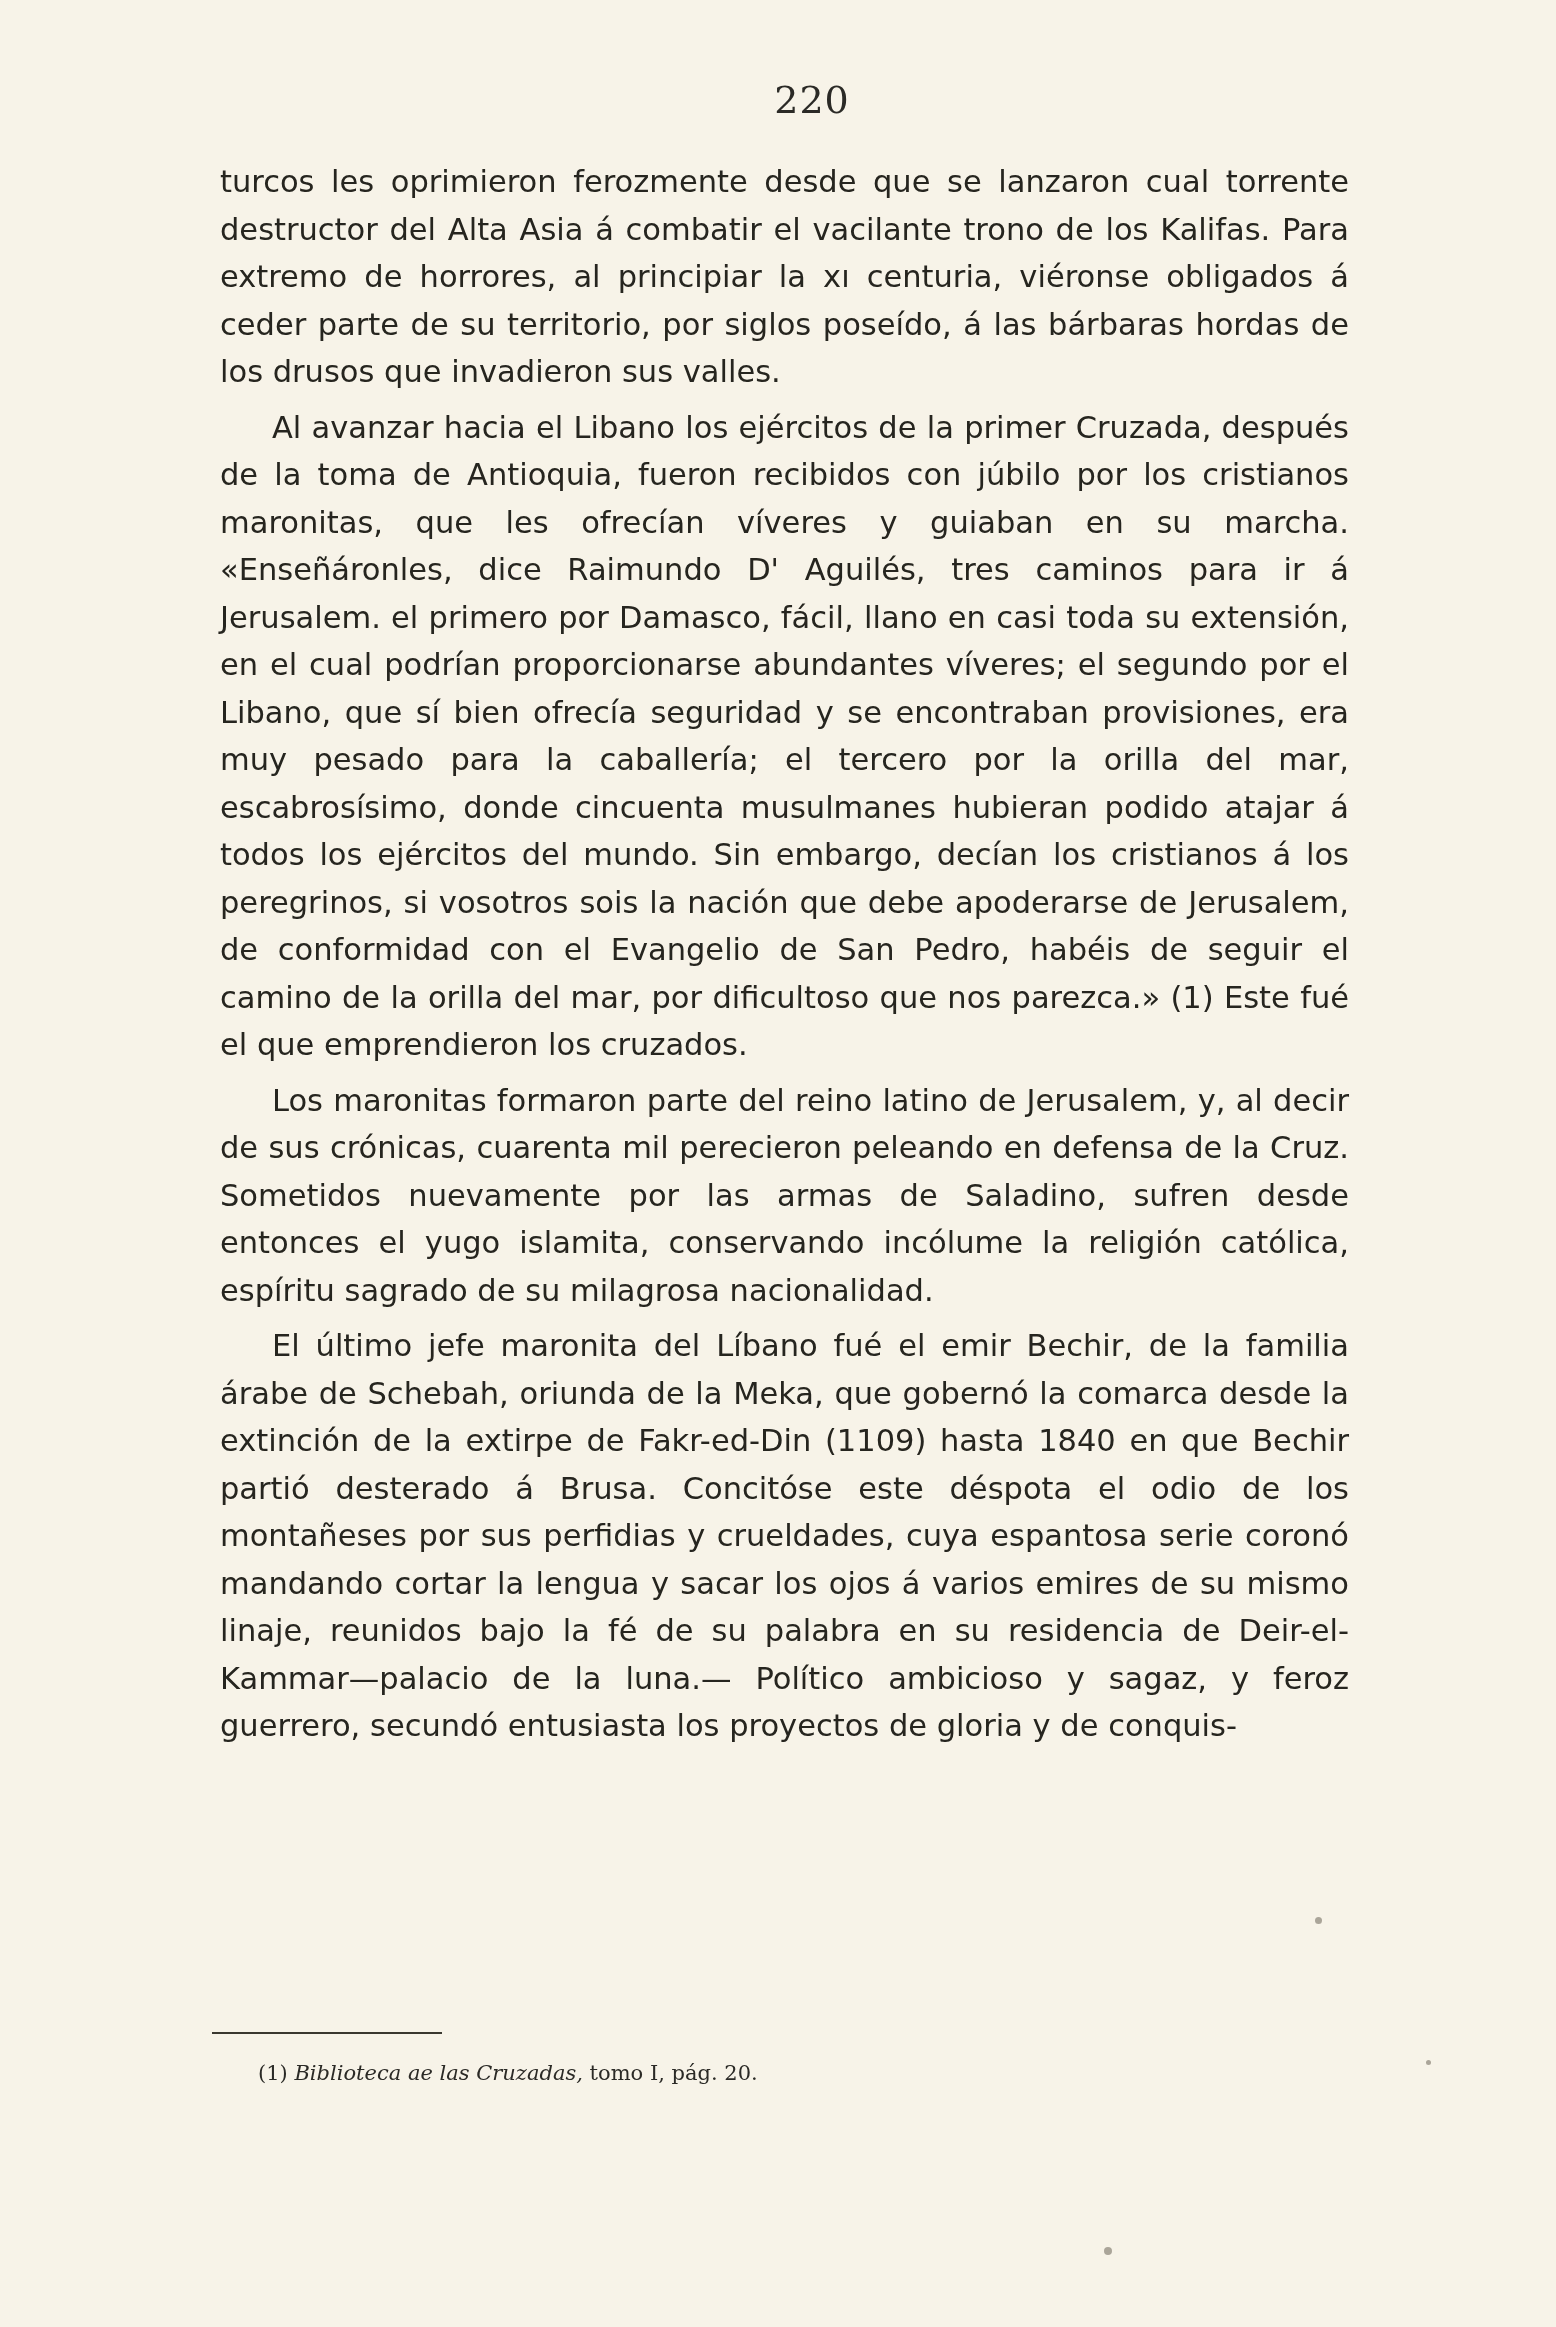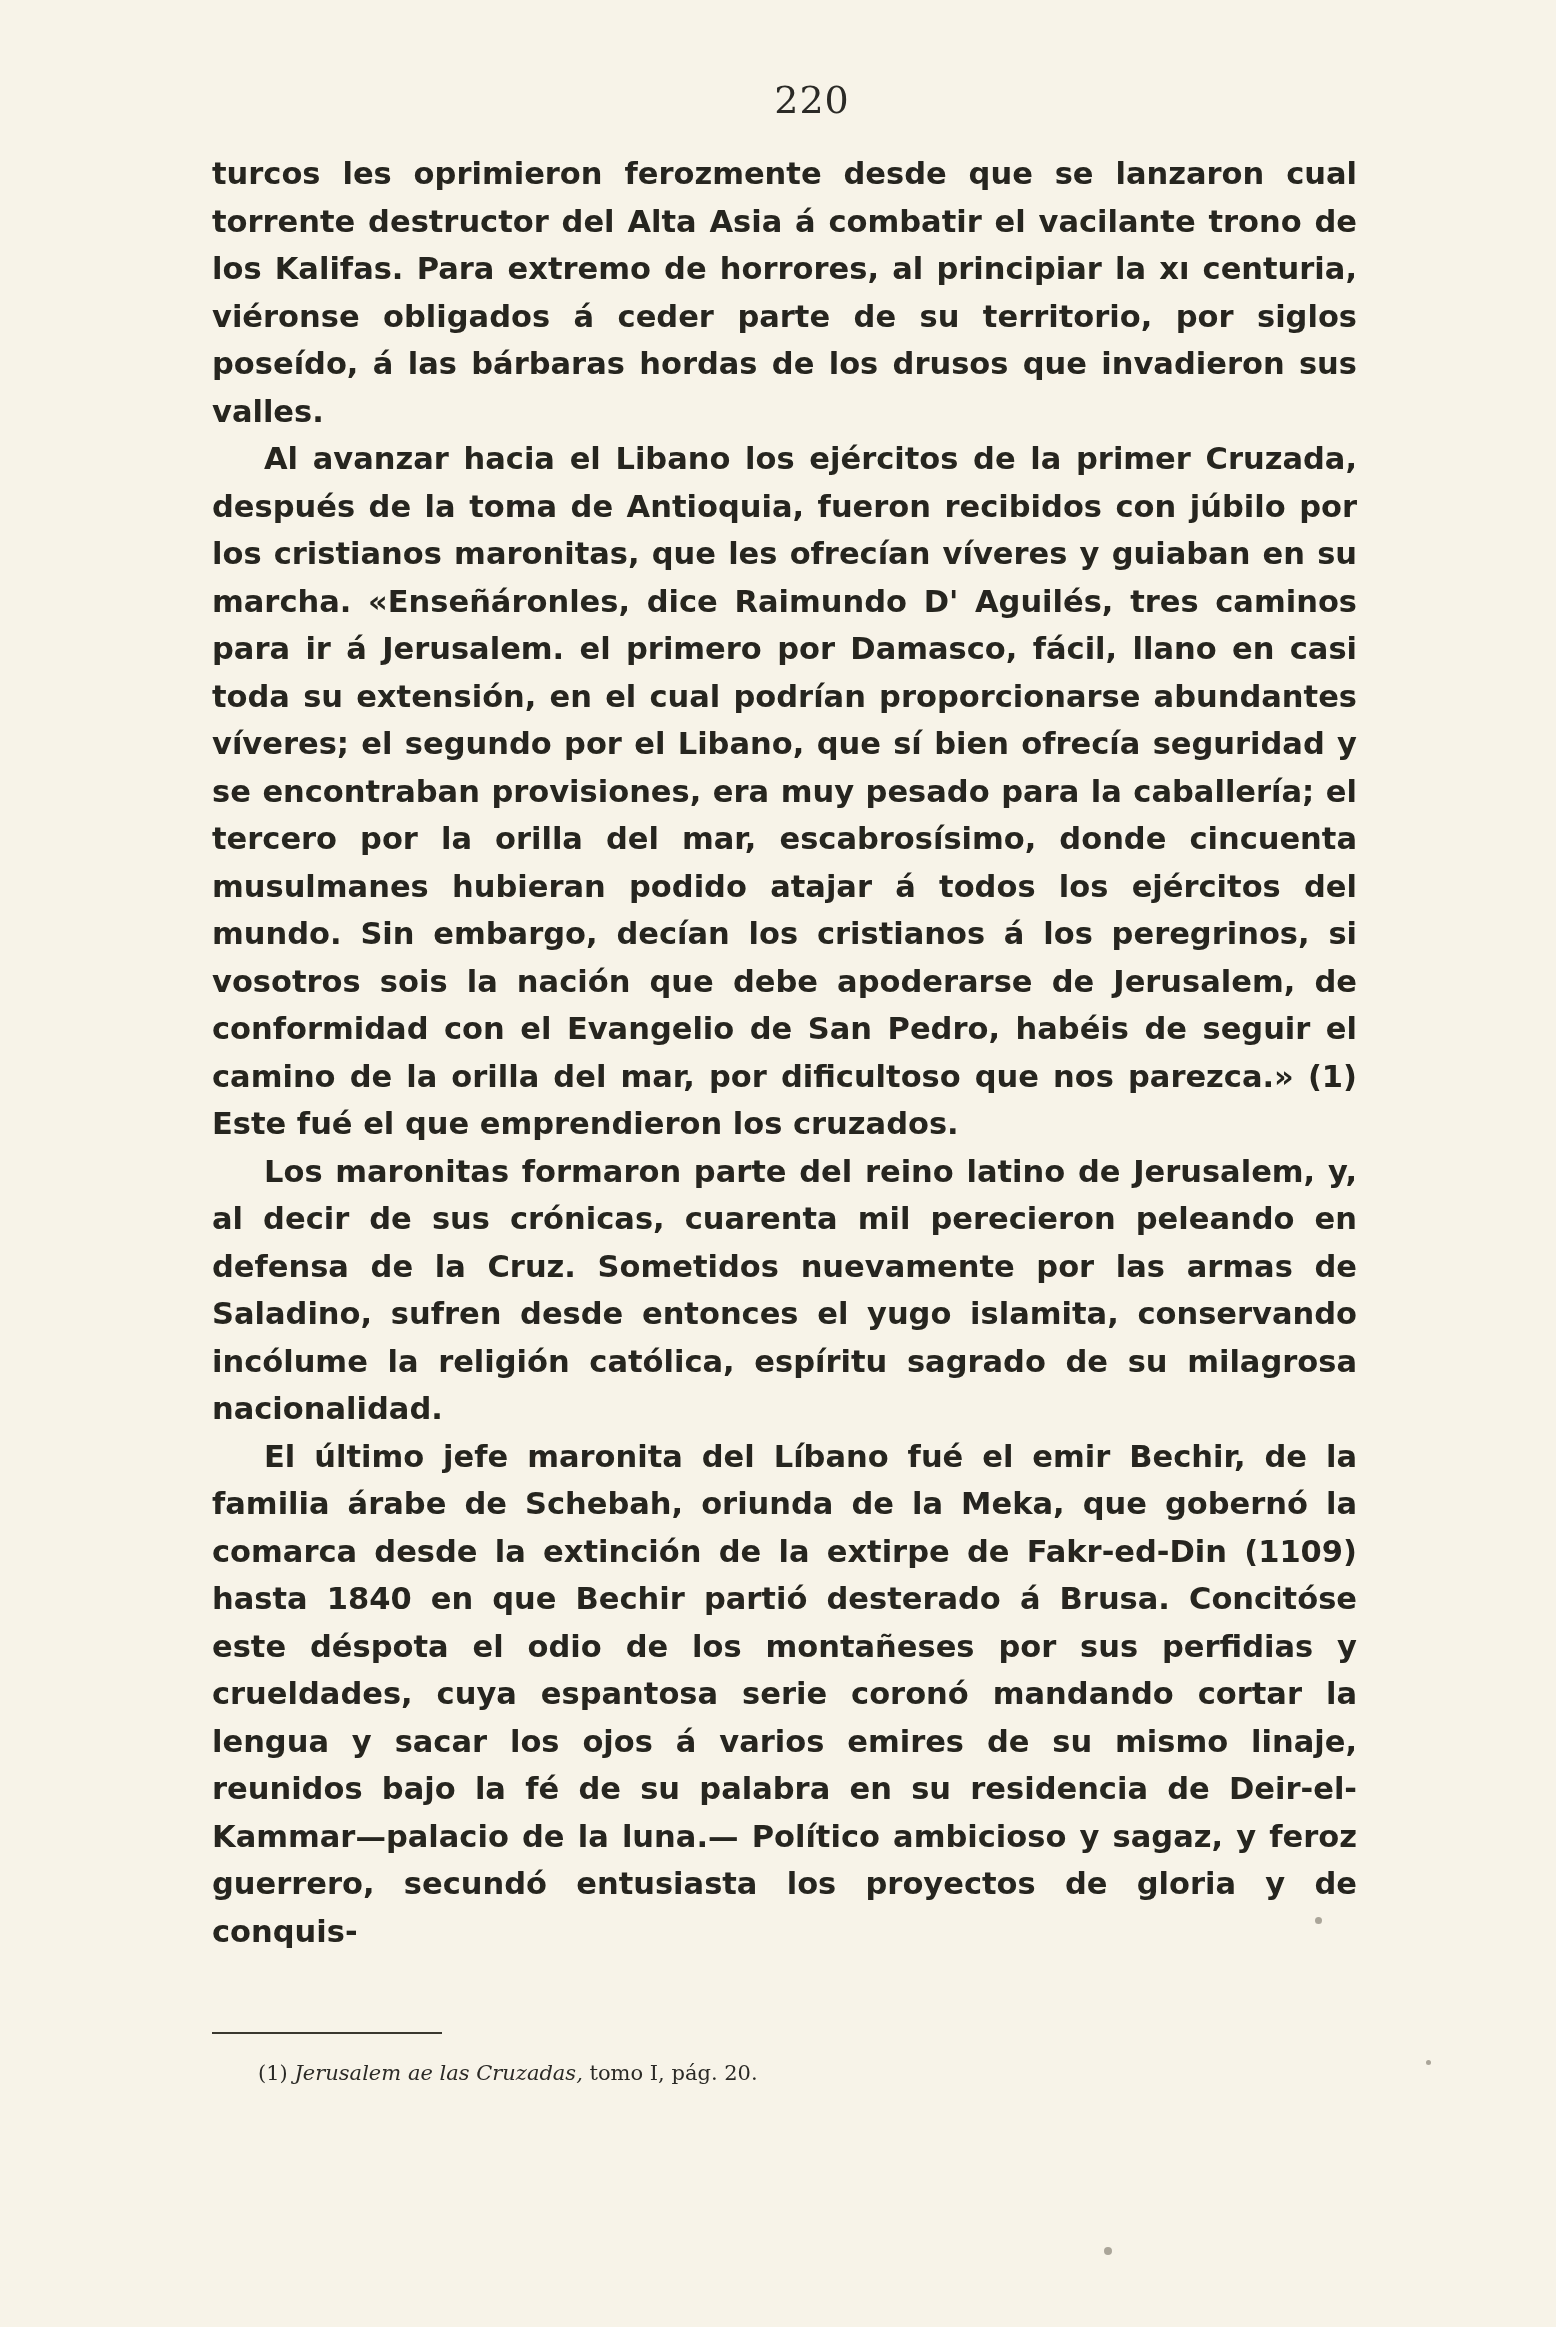--- a/index.html
+++ b/index.html
@@ -38,23 +38,22 @@
     left: 212px;
     width: 1145px;
     font-family: "DejaVu Sans", sans-serif;
     font-size: 30.5px;
     line-height: 47.5px;
     color: #26251f;
     text-align: justify;
     text-justify: inter-word;
   }
   .body-text p {
-    margin: 0;
+    margin: 8px;
     text-indent: 52px;
-    font-weight: bold;
   }
   .body-text p.noindent {
     text-indent: 0;
   }
   .footnote-rule {
     position: absolute;
     left: 212px;
     top: 2032px;
     width: 230px;
     height: 2px;
@@ -94,21 +93,21 @@
     <p class="noindent">turcos les oprimieron ferozmente desde que se lanzaron cual torrente destructor del Alta Asia á combatir el vacilante trono de los Kalifas. Para extremo de horrores, al principiar la xı centuria, viéronse obligados á ceder parte de su territorio, por siglos poseído, á las bárbaras hordas de los drusos que invadieron sus valles.</p>
     <p>Al avanzar hacia el Libano los ejércitos de la primer Cruzada, después de la toma de Antioquia, fueron recibidos con júbilo por los cristianos maronitas, que les ofrecían víveres y guiaban en su marcha. «Enseñáronles, dice Raimundo D' Aguilés, tres caminos para ir á Jerusalem. el primero por Damasco, fácil, llano en casi toda su extensión, en el cual podrían proporcionarse abundantes víveres; el segundo por el Libano, que sí bien ofrecía seguridad y se encontraban provisiones, era muy pesado para la caballería; el tercero por la orilla del mar, escabrosísimo, donde cincuenta musulmanes hubieran podido atajar á todos los ejércitos del mundo. Sin embargo, decían los cristianos á los peregrinos, si vosotros sois la nación que debe apoderarse de Jerusalem, de conformidad con el Evangelio de San Pedro, habéis de seguir el camino de la orilla del mar, por dificultoso que nos parezca.» (1) Este fué el que emprendieron los cruzados.</p>
     <p>Los maronitas formaron parte del reino latino de Jerusalem, y, al decir de sus crónicas, cuarenta mil perecieron peleando en defensa de la Cruz. Sometidos nuevamente por las armas de Saladino, sufren desde entonces el yugo islamita, conservando incólume la religión católica, espíritu sagrado de su milagrosa nacionalidad.</p>
     <p>El último jefe maronita del Líbano fué el emir Bechir, de la familia árabe de Schebah, oriunda de la Meka, que gobernó la comarca desde la extinción de la extirpe de Fakr-ed-Din (1109) hasta 1840 en que Bechir partió desterado á Brusa. Concitóse este déspota el odio de los montañeses por sus perfidias y crueldades, cuya espantosa serie coronó mandando cortar la lengua y sacar los ojos á varios emires de su mismo linaje, reunidos bajo la fé de su palabra en su residencia de Deir-el-Kammar—palacio de la luna.— Político ambicioso y sagaz, y feroz guerrero, secundó entusiasta los proyectos de gloria y de conquis-</p>
   </div>
 
   <div class="footnote-rule"></div>
 
   <div class="footnote">
     <span>(1)</span>
-    <i>Jerusalem ae las Cruzadas,</i>
+    <i>Biblioteca ae las Cruzadas,</i>
     <span>tomo I, pág. 20.</span>
   </div>
 
   <div class="speck s1"></div>
   <div class="speck s2"></div>
   <div class="speck s3"></div>
 
 </div>
 
 </body></html>

